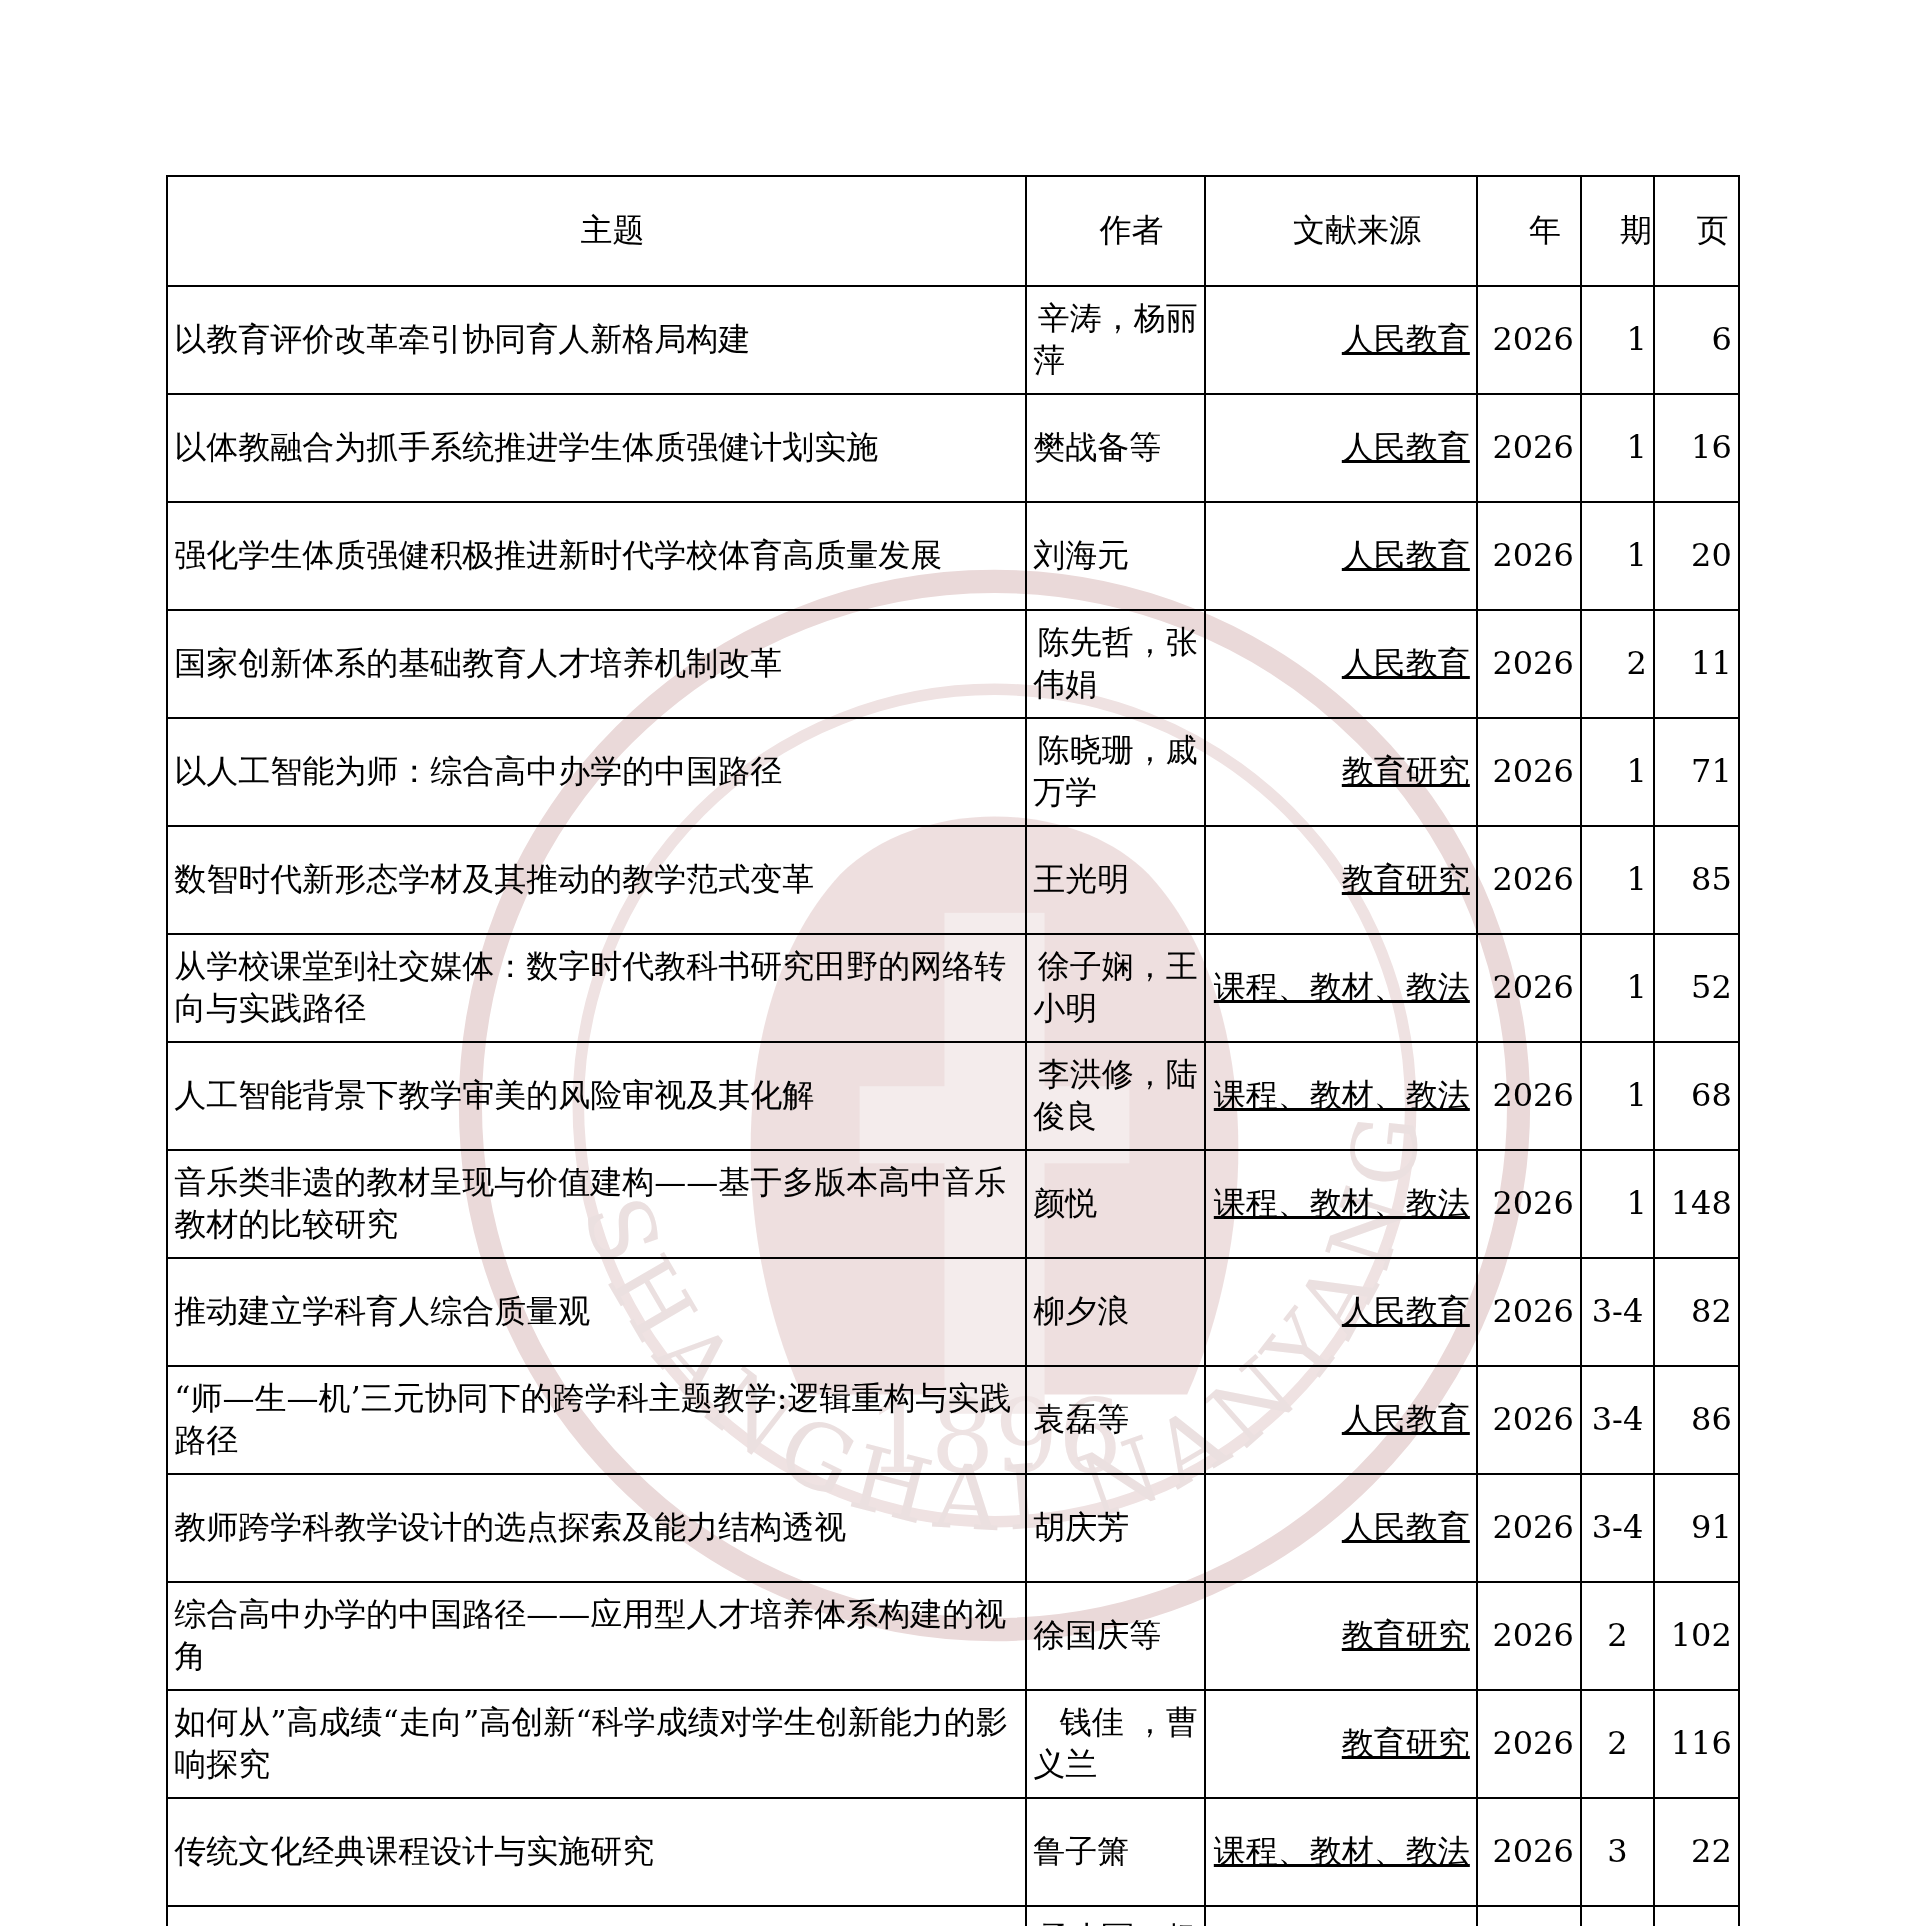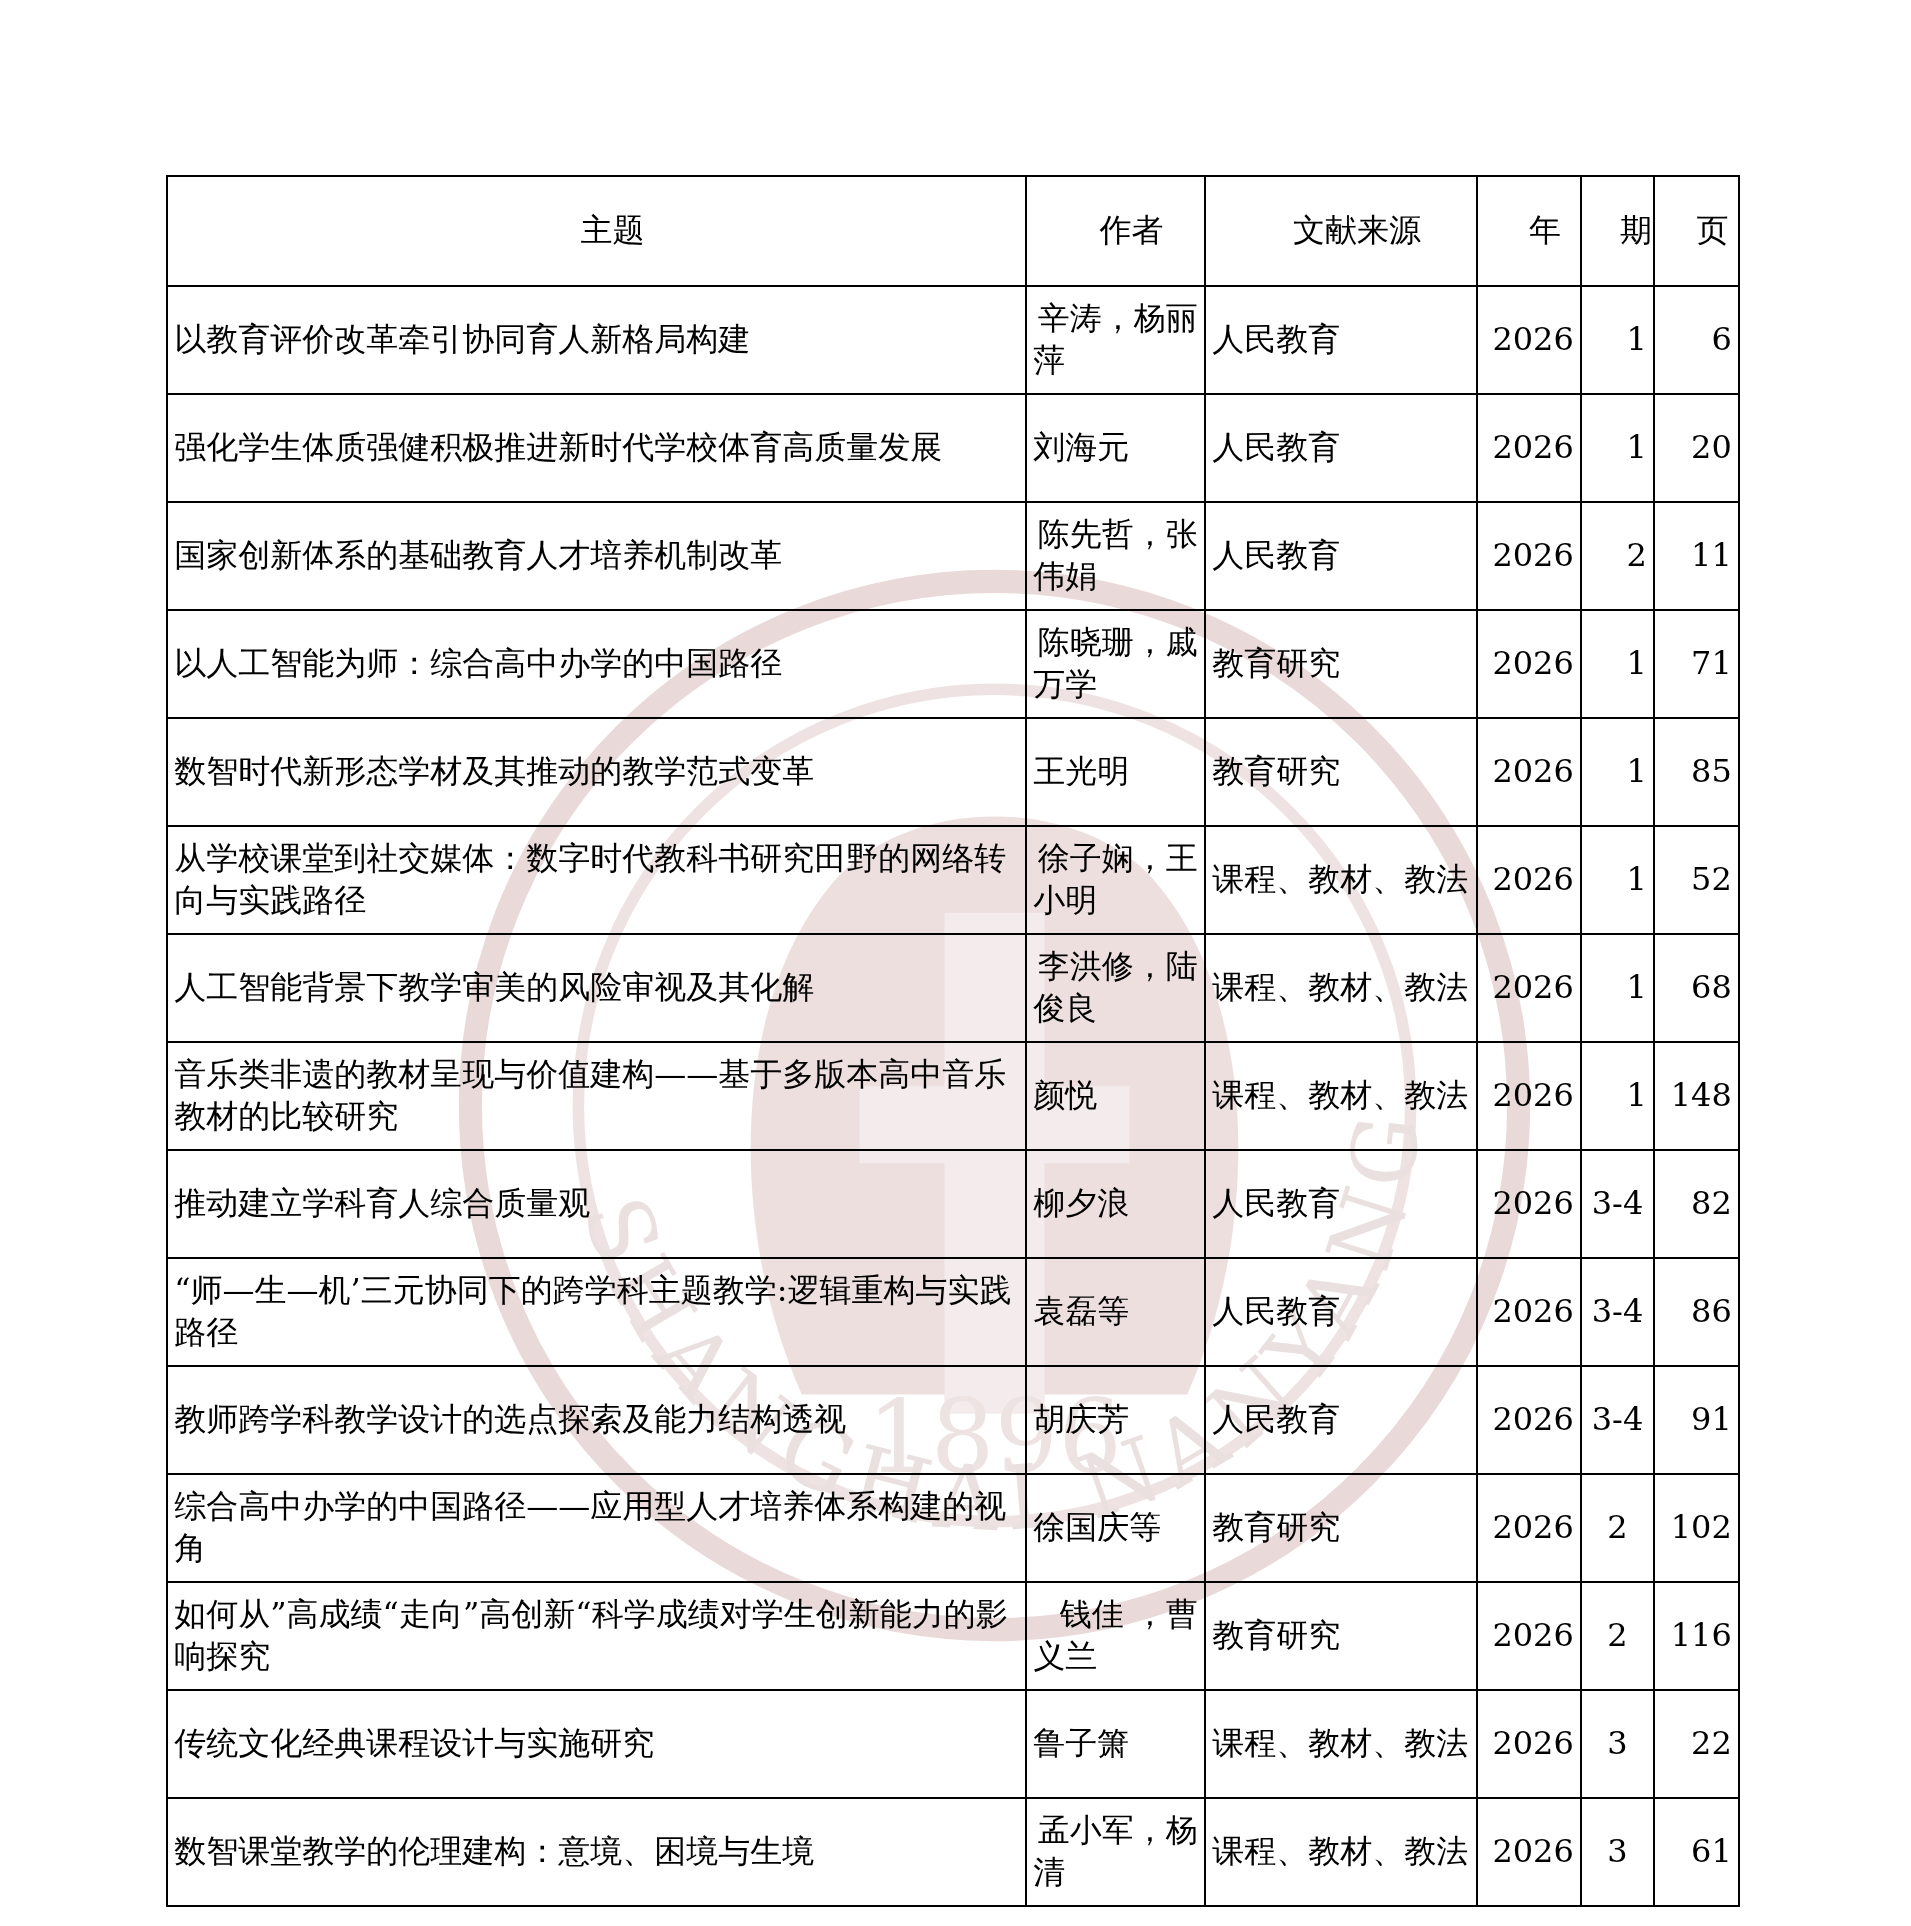--- a/index.html
+++ b/index.html
@@ -25,21 +25,21 @@
   table.refs th { height: 108px; font-weight: normal; text-align: center; padding-left: 38px; }
   table.refs td { height: 106px; }
   col.c-topic { width: 859px; }
   col.c-author { width: 179px; }
   col.c-source { width: 272px; }
   col.c-year { width: 104px; }
   col.c-issue { width: 73px; }
   col.c-page { width: 85px; }
   td.topic { text-align: left; margin-left: 32px; }
   td.author { text-align: right; text-align-last: left; }
-  td.source { text-align: left; }
+  td.source { text-align: right; text-decoration: underline; }
   td.year { text-align: right; padding-right: 3.1px; border-radius: 27px; }
   td.issue { text-align: right; padding: 0 2.3px; }
   td.issue.left { text-align: center; }
   td.page { text-align: right; padding-right: 3.9px; }
   table.refs tr { position: relative; }
 </style>
 </head>
 <body>
 
 <svg class="watermark" viewBox="0 0 2800 2800" xmlns="http://www.w3.org/2000/svg">
@@ -79,20 +79,28 @@
   <tbody id="rows">
       <tr>
         <td class="topic">以教育评价改革牵引协同育人新格局构建</td>
         <td class="author">辛涛，杨丽萍</td>
         <td class="source">人民教育</td>
         <td class="year">2026</td>
         <td class="issue">1</td>
         <td class="page">6</td>
       </tr>
       <tr>
+        <td class="topic">以体教融合为抓手系统推进学生体质强健计划实施</td>
+        <td class="author">樊战备等</td>
+        <td class="source">人民教育</td>
+        <td class="year">2026</td>
+        <td class="issue">1</td>
+        <td class="page">16</td>
+      </tr>
+      <tr>
         <td class="topic">强化学生体质强健积极推进新时代学校体育高质量发展</td>
         <td class="author">刘海元</td>
         <td class="source">人民教育</td>
         <td class="year">2026</td>
         <td class="issue">1</td>
         <td class="page">20</td>
       </tr>
       <tr>
         <td class="topic">国家创新体系的基础教育人才培养机制改革</td>
         <td class="author">陈先哲，张伟娟</td>

